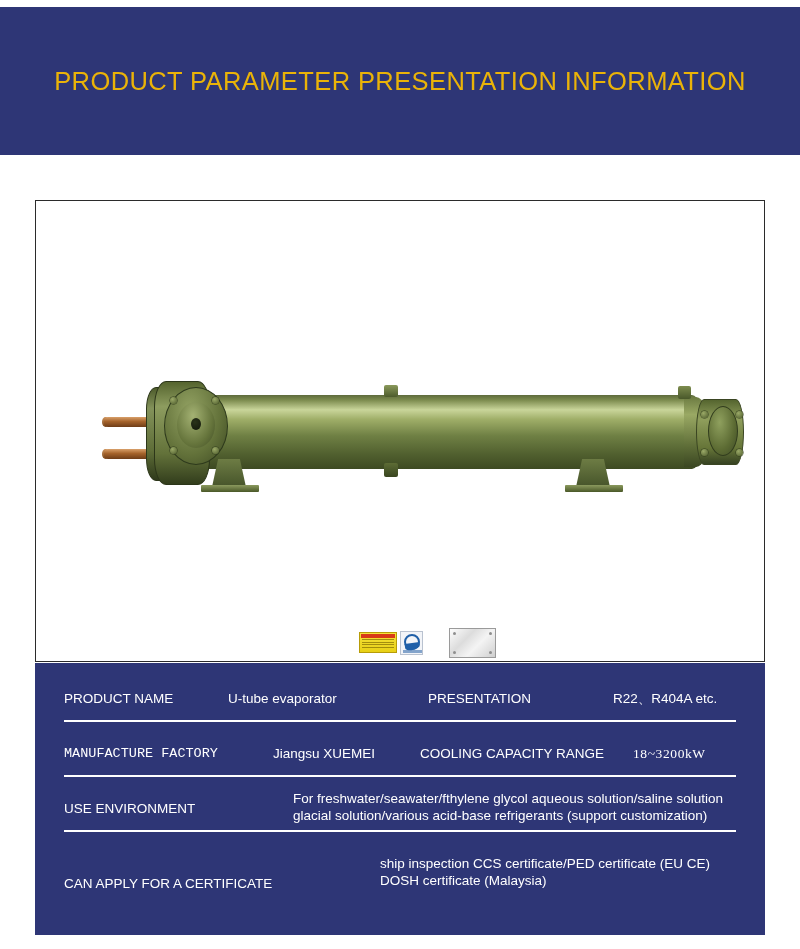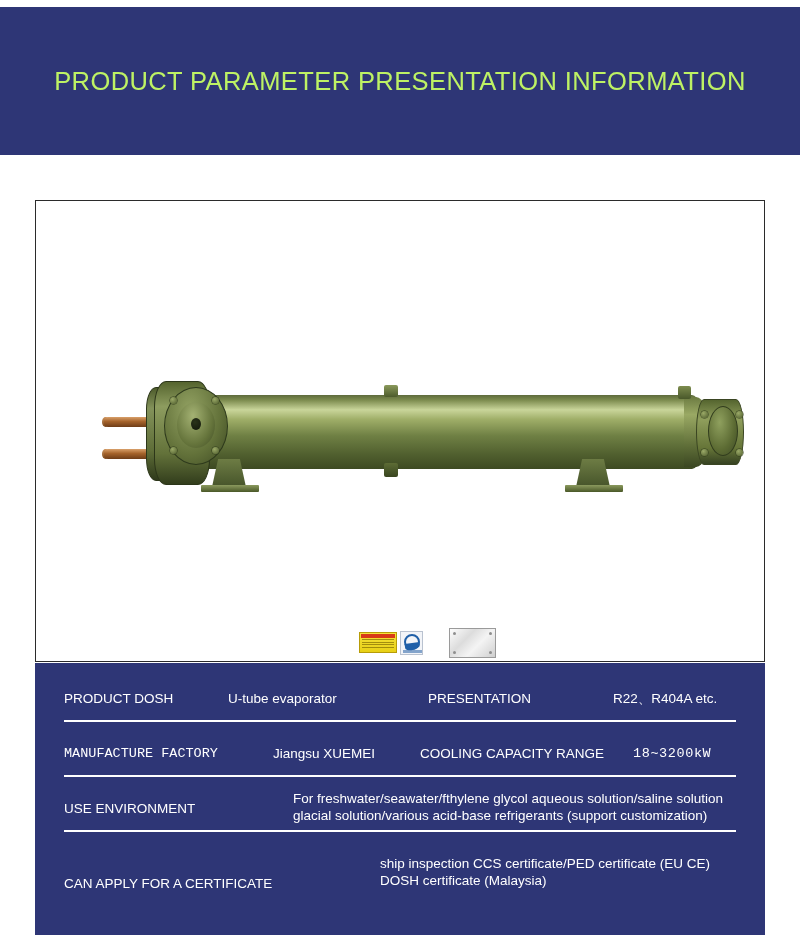--- a/index.html
+++ b/index.html
@@ -22,21 +22,21 @@
     left: 0;
     top: 7px;
     width: 800px;
     height: 148px;
     background: #2e3676;
     display: flex;
     align-items: center;
     justify-content: center;
   }
   .header-title {
-    color: #bef264;
+    color: #eab308;
     font-size: 25.5px;
     letter-spacing: 0.4px;
     font-weight: 400;
     white-space: nowrap;
     text-align: left;
   }
 
   
   .photo-frame {
     position: absolute;
@@ -339,21 +339,21 @@
   .cell {
     position: absolute;
     white-space: nowrap;
     font-size: 13.5px;
     line-height: 17px;
     color: #ffffff;
     font-weight: 400;
   }
   .cell.multi { white-space: normal; }
   .cell-sub { display: block; margin-left: 40px; }
-  .mono-ish { font-family: Liberation Mono, monospace; letter-spacing: 0.6px; }
+  .mono-ish { font-family: Liberation Serif, serif; letter-spacing: 0.6px; }
 </style>
 </head>
 <body>
 
 <div class="header-band">
   <div class="header-title">PRODUCT PARAMETER PRESENTATION INFORMATION</div>
 </div>
 
 <div class="photo-frame">
   <div class="photo-stage">
@@ -410,21 +410,21 @@
       <div class="nameplate-screw" style="left:3px;bottom:3px;"></div>
       <div class="nameplate-screw" style="right:3px;bottom:3px;"></div>
     </div>
 
   </div>
 </div>
 
 <div class="spec-block">
 
   <div class="spec-row">
-    <div class="cell" style="left:29px; top:27px;">PRODUCT DOSH</div>
+    <div class="cell" style="left:29px; top:27px;">PRODUCT NAME</div>
     <div class="cell" style="left:193px; top:27px;">U-tube evaporator</div>
     <div class="cell" style="left:393px; top:27px;">PRESENTATION</div>
     <div class="cell" style="left:578px; top:27px;">R22、R404A etc.</div>
     <div class="spec-sep" style="top:57px;"></div>
   </div>
 
   <div class="spec-row">
     <div class="cell" style="left:29px; top:82px;font-family:Liberation Mono, monospace;">MANUFACTURE FACTORY</div>
     <div class="cell" style="left:238px; top:82px;text-align:right;">Jiangsu XUEMEI</div>
     <div class="cell" style="left:385px; top:82px;">COOLING CAPACITY RANGE</div>

